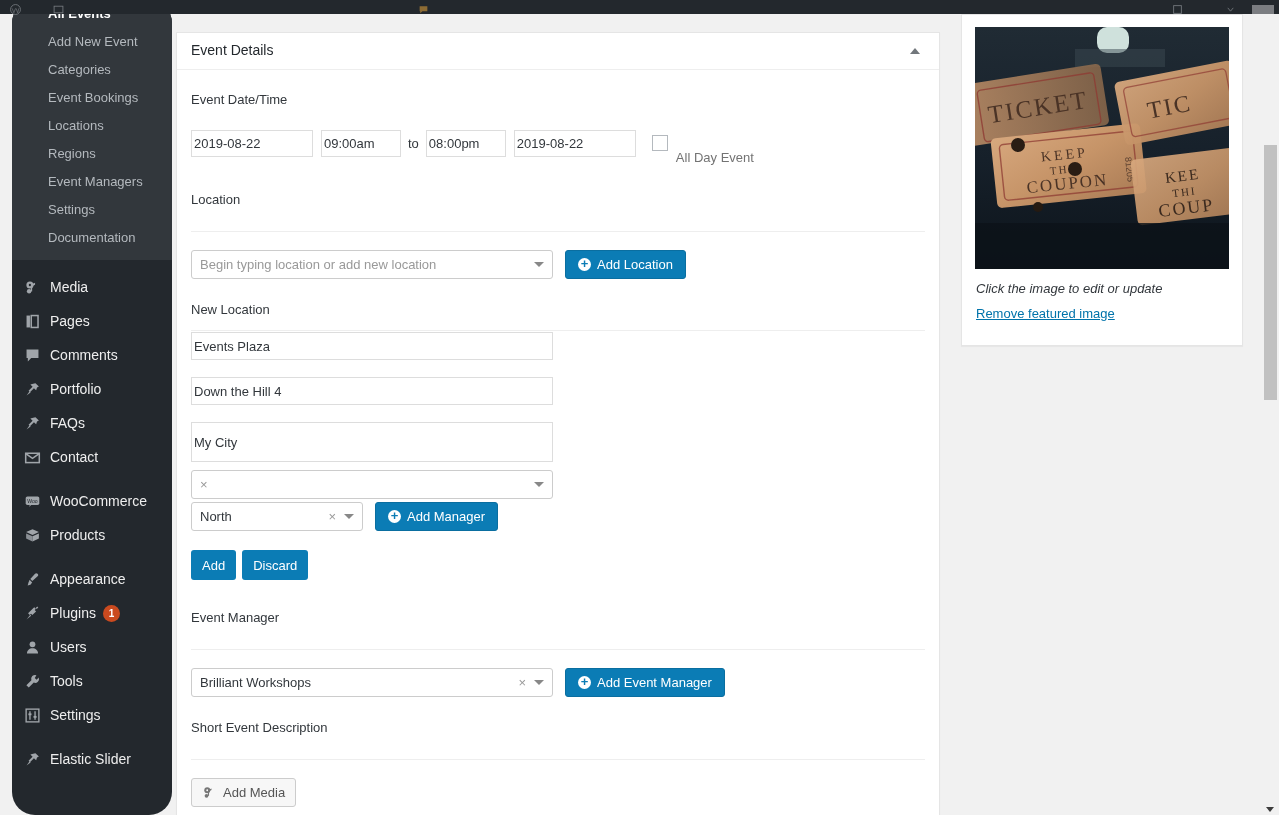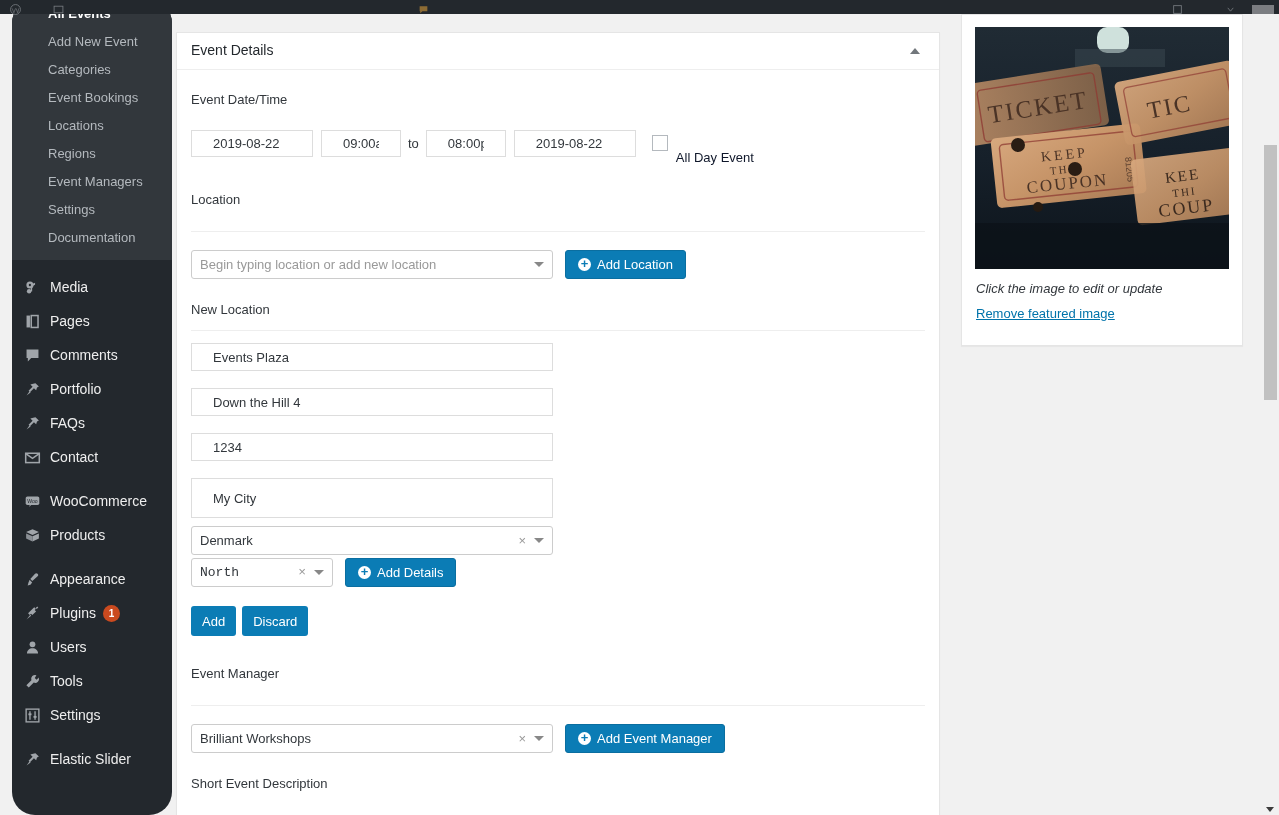--- a/index.html
+++ b/index.html
@@ -151,39 +151,39 @@
   .row { display: flex; align-items: center; }
   .mt12 { margin-top: 12px; }
 
   input.txt {
     height: 27px;
     border: 1px solid #ddd;
     background: #fff;
     color: #32373c;
     font-size: 13px;
     font-family: "Liberation Sans", sans-serif;
-    padding: 0 21px;
+    padding: 0 2px;
     border-radius: 0;
     outline: none;
   }
   input.txt::placeholder { color: #9b9b9b; }
 
   .w-date  { width: 122px; }
   .w-time  { width: 80px; }
   .to-lbl  { margin: 0 7px; font-size: 13px; color: #32373c; }
 
   .cb {
     width: 16px; height: 16px;
     border: 1px solid #b4b9be;
     background: #fff;
     display: inline-block;
     margin-right: 8px;
     cursor: pointer;
   }
-  .cb-lbl { font-size: 13px; color: #0f172a; margin-top: 29px; }
+  .cb-lbl { font-size: 13px; color: #737373; margin-top: 29px; }
 
   
   .sel {
     position: relative;
     height: 29px;
     border: 1px solid #ccc;
     border-radius: 3px;
     background: #fff;
     display: flex;
     align-items: center;
@@ -209,21 +209,21 @@
   }
   .sel-arrow {
     width: 0; height: 0;
     border-left: 5px solid transparent;
     border-right: 5px solid transparent;
     border-top: 5px solid #888;
   }
 
   .input-lg  { width: 362px; }
   .sel-lg    { width: 362px; }
-  .sel-sm    { width: 142px; font-family: Liberation Mono, monospace; }
+  .sel-sm    { width: 172px; }
 
   
   .btn-primary {
     display: inline-flex;
     align-items: center;
     gap: 6px;
     height: 29px;
     padding: 0 12px;
     background: #0b7cb5;
     border: 1px solid #0a6e a0;
@@ -564,51 +564,47 @@
         <div style="width:12px"></div>
         <button class="btn-primary">
           <span class="plus-ico">+</span>
           <span>Add Location</span>
         </button>
       </div>
 
       <p class="field-label" style="margin-top:22px">New Location</p>
       <hr class="hr" style="margin-top:11px">
 
-      <div style="margin-top:12px">
+      <div style="margin-top:1px">
         <input class="txt input-lg" style="height: 28px;" type="text" value="Events Plaza">
       </div>
       <div style="margin-top:17px">
         <input class="txt input-lg" style="height: 28px;" type="text" value="Down the Hill 4">
       </div>
       <div style="margin-top:17px">
-        <input class="txt input-lg" style="height: 28px;" type="text" value="1234">
-      </div>
-      <div style="margin-top:17px">
         <input class="txt input-lg" style="height: 40px;" type="text" value="My City">
       </div>
 
       <div style="margin-top:8px">
         <div class="sel sel-lg">
-          <span class="sel-val">Denmark</span>
           <span class="sel-clear">×</span>
           <span class="sel-arrow"></span>
         </div>
       </div>
 
       <div class="row" style="margin-top:3px">
         <div class="sel sel-sm">
           <span class="sel-val">North</span>
           <span class="sel-clear">×</span>
           <span class="sel-arrow"></span>
         </div>
         <div style="width:12px"></div>
         <button class="btn-primary">
           <span class="plus-ico">+</span>
-          <span>Add Details</span>
+          <span>Add Manager</span>
         </button>
       </div>
 
       <div class="row" style="margin-top:19px">
         <button class="btn-plain">Add</button>
         <div style="width:6px"></div>
         <button class="btn-plain">Discard</button>
       </div>
 
       <p class="field-label" style="margin-top:29px">Event Manager</p>

